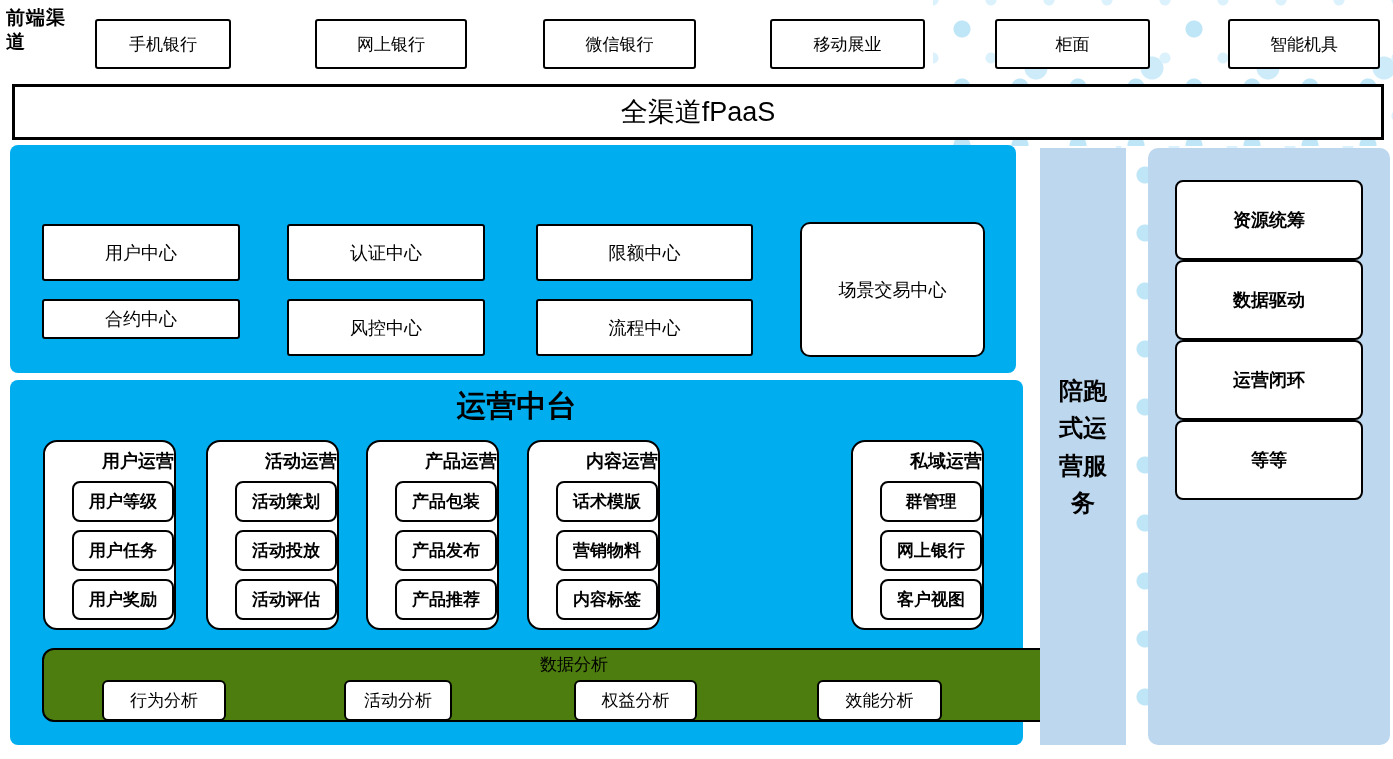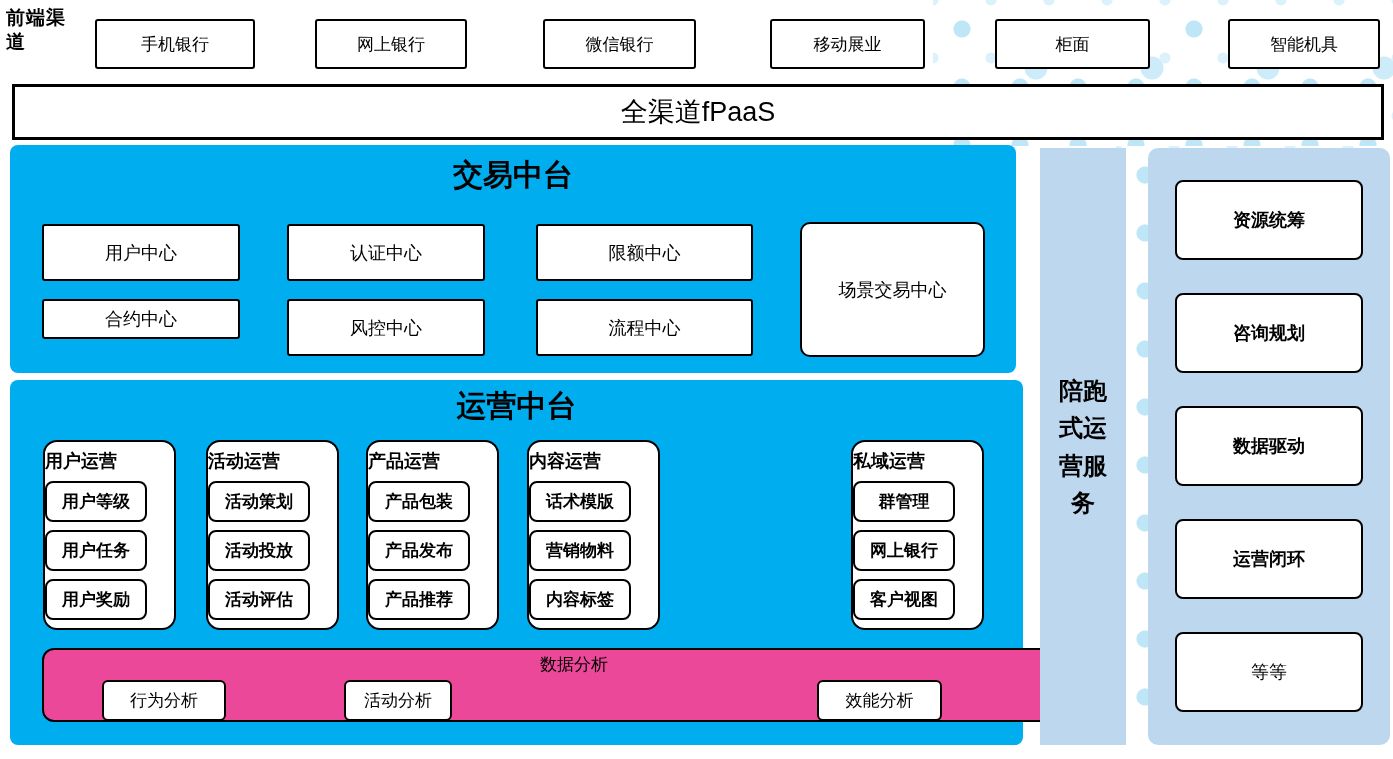--- a/index.html
+++ b/index.html
@@ -45,80 +45,79 @@
     font-size:30px; font-weight:bold;
   }
   .sec-trade .sec-title{top:10px;}
   .sec-ops .sec-title{top:6px;}
   .center-box{font-size:18px;}
   .scenario-box{border-radius:10px; font-size:18px;}
 
   .op-col{
     position:absolute; top:60px; width:133px; height:190px;
     background:#fff; border:2px solid #000; border-radius:14px; box-sizing:border-box;
-    display:flex; flex-direction:column; align-items:flex-start;
+    display:flex; flex-direction:column; align-items:flex-end;
   }
   .op-col-title{margin-top:7px; font-size:18px; font-weight:600;}
   .op-item{
     width:102px; height:41px; margin-top:8px; box-sizing:border-box;
     background:#fff; border:2px solid #000; border-radius:8px;
     display:flex; align-items:center; justify-content:center;
     font-size:17px; font-weight:600;
   }
   .op-item:first-of-type{margin-top:10px;}
 
   .analysis{
     position:absolute; left:32px; top:268px; width:1064px; height:74px;
-    background:#ec4899; border:2px solid #000; border-radius:12px; box-sizing:border-box;
+    background:#4d7c0f; border:2px solid #000; border-radius:12px; box-sizing:border-box;
   }
   .analysis-title{position:absolute; top:3px; width:100%; text-align:center; font-size:17px;}
   .an-item{top:30px; height:41px; border-radius:6px; font-size:17px;}
 
   .side-strip{
     position:absolute; left:1040px; top:148px; width:86px; height:597px;
     background:#BDD7EE; display:flex; align-items:center; justify-content:center;
   }
   .side-strip-text{
     width:64px; font-size:24px; font-weight:bold; line-height:1.55; text-align:center;
     word-break:break-all;
   }
   .right-panel{
     position:absolute; left:1148px; top:148px; width:242px; height:597px;
     background:#BDD7EE; border-radius:10px;
-    display:flex; flex-direction:column; align-items:center; gap:33px;
+    display:flex; flex-direction:column; align-items:center; 
     padding-top:32px; box-sizing:border-box;
   }
   .rp-box{
     width:188px; height:80px; box-sizing:border-box; flex:0 0 auto;
     background:#fff; border:2px solid #000; border-radius:8px;
     display:flex; align-items:center; justify-content:center;
     font-size:18px; font-weight:bold;
   }
   .rp-box:nth-child(5){font-weight:400;}
 </style>
 </head>
 <body>
 
 <div class="stage">
 
   <div class="dots dots-top"></div>
   <div class="dots dots-right"></div>
 
   <div class="frontend-label">前端渠道</div>
-  <div class="wbox chan" style="left:95px;width:160px">手机银行</div>
+  <div class="wbox chan" style="left:95px;width:136px">手机银行</div>
   <div class="wbox chan" style="left:315px;width:152px">网上银行</div>
   <div class="wbox chan" style="left:543px;width:153px">微信银行</div>
   <div class="wbox chan" style="left:770px;width:155px">移动展业</div>
   <div class="wbox chan" style="left:995px;width:155px">柜面</div>
   <div class="wbox chan" style="left:1228px;width:152px">智能机具</div>
 
   <div class="wbox fpaas">全渠道fPaaS</div>
 
   <div class="section sec-trade">
-    <div class="sec-title">交易中台</div>
     <div class="wbox center-box" style="left:32px;top:79px;width:198px;height:57px">用户中心</div>
     <div class="wbox center-box" style="left:277px;top:79px;width:198px;height:57px">认证中心</div>
     <div class="wbox center-box" style="left:526px;top:79px;width:217px;height:57px">限额中心</div>
     <div class="wbox center-box" style="left:32px;top:154px;width:198px;height:40px">合约中心</div>
     <div class="wbox center-box" style="left:277px;top:154px;width:198px;height:57px">风控中心</div>
     <div class="wbox center-box" style="left:526px;top:154px;width:217px;height:57px">流程中心</div>
     <div class="wbox scenario-box" style="left:790px;top:77px;width:185px;height:135px">场景交易中心</div>
   </div>
 
   <div class="section sec-ops">
@@ -152,29 +151,29 @@
       <div class="op-col-title">私域运营</div>
       <div class="op-item">群管理</div>
       <div class="op-item">网上银行</div>
       <div class="op-item">客户视图</div>
     </div>
 
     <div class="analysis">
       <div class="analysis-title">数据分析</div>
       <div class="wbox an-item" style="left:58px;width:124px">行为分析</div>
       <div class="wbox an-item" style="left:300px;width:108px">活动分析</div>
+      <div class="wbox an-item" style="left:530px;width:123px">权益分析</div>
       <div class="wbox an-item" style="left:773px;width:125px">效能分析</div>
     </div>
   </div>
 
   <div class="side-strip">
     <div class="side-strip-text">陪跑式运营服务</div>
   </div>
 
   <div class="right-panel">
     <div class="rp-box">资源统筹</div>
-    <div class="rp-box">咨询规划</div>
     <div class="rp-box">数据驱动</div>
     <div class="rp-box">运营闭环</div>
     <div class="rp-box">等等</div>
   </div>
 
 </div>
 
 </body></html>

